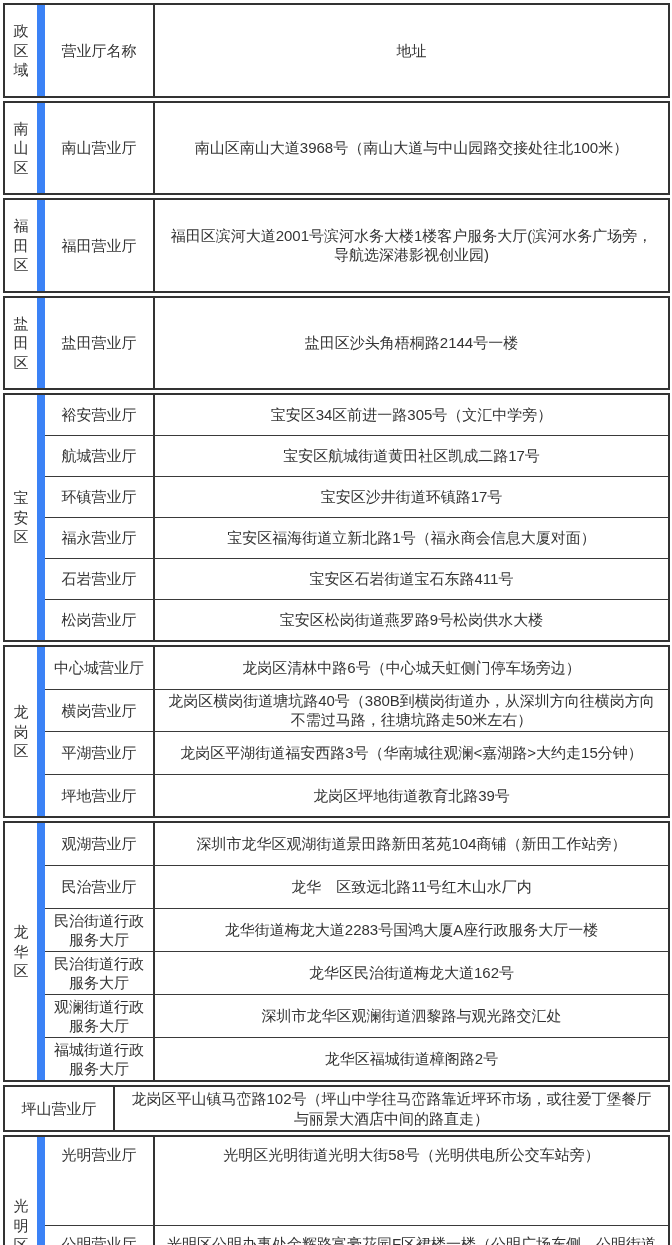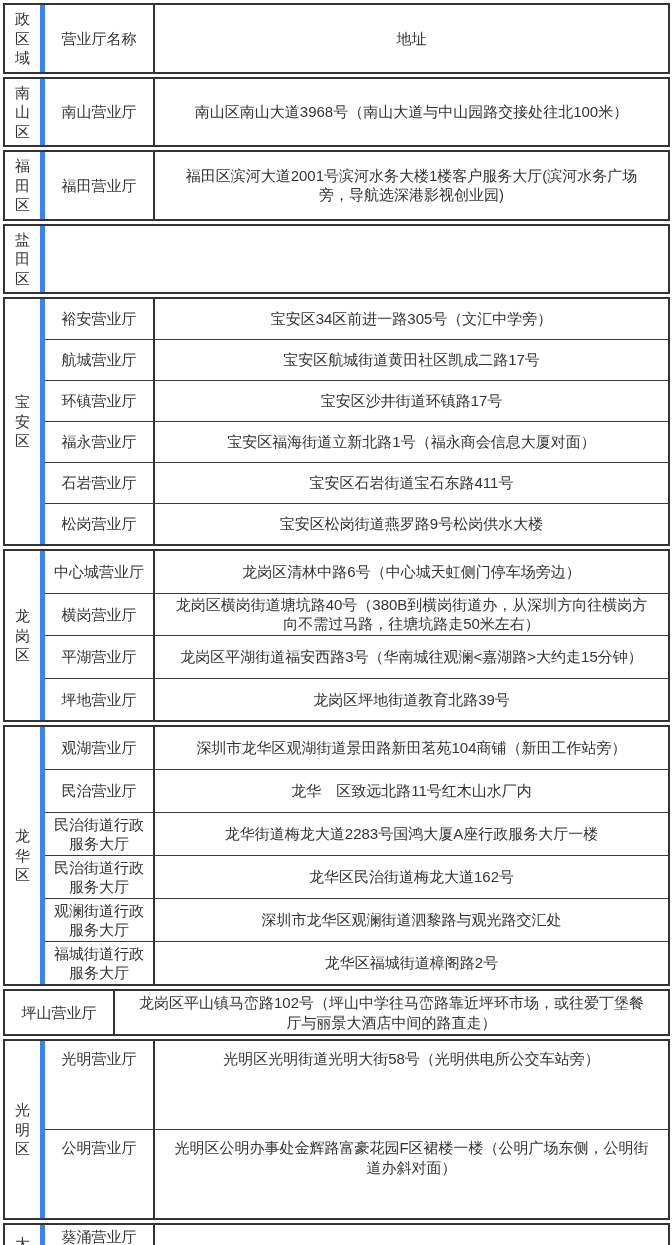--- a/index.html
+++ b/index.html
@@ -33,22 +33,22 @@
     justify-content: center;
     text-align: center;
     box-sizing: border-box;
     font-size: 15px;
     line-height: 1.3;
     word-break: break-all;
   }
   .region-cell {
     width: 40px;
     min-width: 40px;
-    border-right: 5px solid #3b82f6;
-    padding: 4px 3px;
+    border-right: 8px solid #3b82f6;
+    padding: 16px 3px;
   }
   .rows {
     flex: 1;
     display: flex;
     flex-direction: column;
   }
   .row {
     display: flex;
     align-items: stretch;
     flex: 1;
@@ -58,21 +58,21 @@
     border-top: 1px solid #3a3a3a;
   }
   .name-cell {
     width: 110px;
     min-width: 110px;
     border-right: 2px solid #333333;
     padding: 2px 5px;
   }
   .addr-cell {
     flex: 1;
-    padding: 2px 18px;
+    padding: 2px 10px;
   }
   
   .group:nth-child(1) .row { min-height: 34px; }
   
   .group:nth-child(6) .row { min-height: 41px; }
   
   .group:nth-child(7) .row { min-height: 40px; }
   
   .group:nth-child(8) .row { min-height: 42px; }
   
@@ -112,20 +112,26 @@
       <div class="cell region-cell">福田区</div>
       <div class="rows">
         <div class="row">
           <div class="cell name-cell">福田营业厅</div>
           <div class="cell addr-cell">福田区滨河大道2001号滨河水务大楼1楼客户服务大厅(滨河水务广场旁，导航选深港影视创业园)</div>
         </div>
       </div>
     </div>
     <div class="group">
       <div class="cell region-cell">盐田区</div>
+      <div class="rows">
+        <div class="row">
+          <div class="cell name-cell">盐田营业厅</div>
+          <div class="cell addr-cell">盐田区沙头角梧桐路2144号一楼</div>
+        </div>
+      </div>
     </div>
     <div class="group">
       <div class="cell region-cell">宝安区</div>
       <div class="rows">
         <div class="row">
           <div class="cell name-cell">裕安营业厅</div>
           <div class="cell addr-cell">宝安区34区前进一路305号（文汇中学旁）</div>
         </div>
         <div class="row">
           <div class="cell name-cell">航城营业厅</div>

